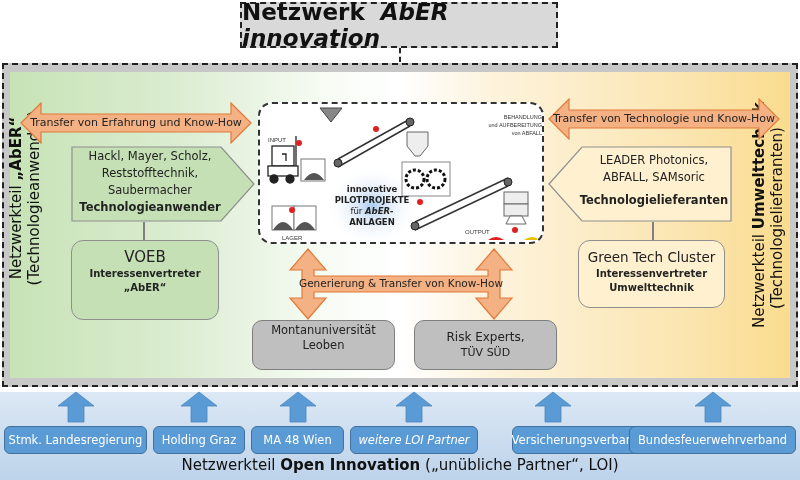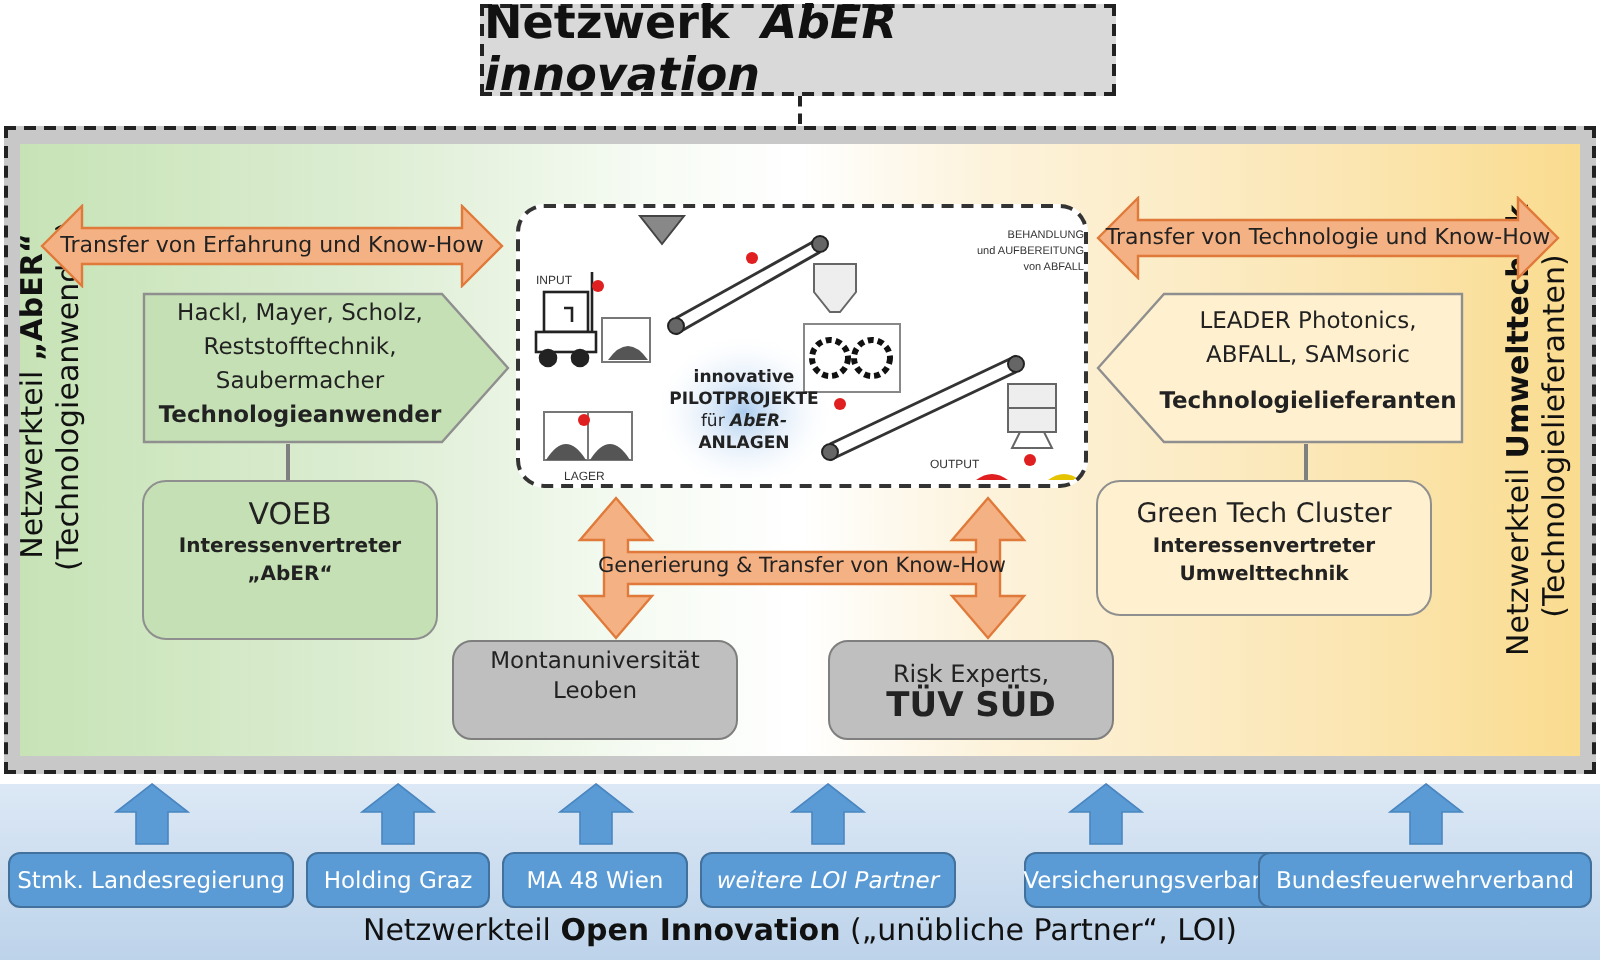--- a/index.html
+++ b/index.html
@@ -93,21 +93,21 @@
     <polygon points="1,38 34,1 183,1 183,75 34,75" fill="#fff1cf" stroke="#8f8f8f" stroke-width="1.2"></polygon>
   </svg>
   <div class="txt" style="left:30px;top:6px;width:152px;font-size:11.5px;line-height:17px;">
     <div>LEADER Photonics,</div>
     <div>ABFALL, SAMsoric</div>
     <div style="font-weight:bold;margin-top:6px;">Technologielieferanten</div>
   </div>
 </div>
 <div class="connector" style="left:652px;top:222px;height:18px;"></div>
 
-<div class="rbox cream-box" style="left:548px;top:240px;width:168px;height:68px;padding-top:6px;">
+<div class="rbox cream-box" style="left:578px;top:240px;width:147px;height:68px;padding-top:6px;">
   <div style="font-size:13.5px;line-height:20px;">Green Tech Cluster</div>
   <div style="font-size:10px;font-weight:bold;line-height:14px;">Interessenvertreter</div>
   <div style="font-size:10px;font-weight:bold;line-height:14px;">Umwelttechnik</div>
 </div>
 
 <div id="pilot-panel" class="abs">
   <svg width="286" height="142">
 
     <defs>
       <radialGradient id="glow" cx="50%" cy="50%" r="50%">
@@ -179,28 +179,28 @@
   </div>
 </div>
 
 <div class="h-arrow" style="left:288px;top:248px;width:226px;height:72px;">
   <svg width="226" height="72">
     <polygon points="20,1 38,22 26,22 26,28 200,28 200,22 188,22 206,1 224,22 212,22 212,50 224,50 206,71 188,50 200,50 200,44 26,44 26,50 38,50 20,71 2,50 14,50 14,22 2,22" fill="#f4b183" stroke="#e07a3a" stroke-width="1.2"></polygon>
   </svg>
   <span style="top:29px;font-size:10.5px;">Generierung &amp; Transfer von Know-How</span>
 </div>
 
-<div class="rbox gray-box" style="left:226px;top:320px;width:143px;height:50px;border-radius:10px;padding-top:2px;">
+<div class="rbox gray-box" style="left:252px;top:320px;width:143px;height:50px;border-radius:10px;padding-top:2px;">
   <div style="font-size:11.5px;line-height:15px;">Montanuniversität</div>
   <div style="font-size:11.5px;line-height:15px;">Leoben</div>
 </div>
 
 <div class="rbox gray-box" style="left:414px;top:320px;width:143px;height:50px;border-radius:10px;padding-top:8px;">
   <div style="font-size:12px;line-height:16px;">Risk Experts,</div>
-  <div style="font-size:17px;line-height:16px;font-weight:bold;">TÜV SÜD</div>
+  <div style="font-size:11px;line-height:16px;">TÜV SÜD</div>
 </div>
 
 <div id="bottom-panel" class="abs"></div>
 
 <div id="arrows-layer">
     <div class="up-arrow" style="left: 56.5px; top: 391px;"><svg width="38" height="32">
         <polygon points="19,1 37,15 27,15 27,31 11,31 11,15 1,15" fill="#5b9bd5" stroke="#4a86c0" stroke-width="0.8"></polygon>
       </svg></div>
     <div class="up-arrow" style="left: 180px; top: 391px;"><svg width="38" height="32">
         <polygon points="19,1 37,15 27,15 27,31 11,31 11,15 1,15" fill="#5b9bd5" stroke="#4a86c0" stroke-width="0.8"></polygon>

